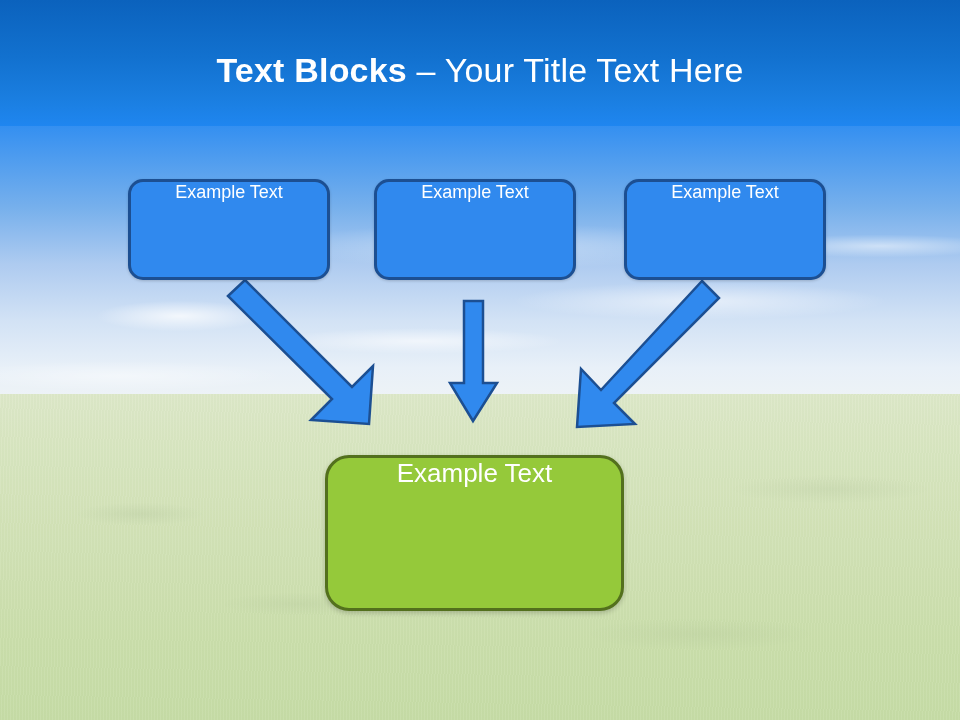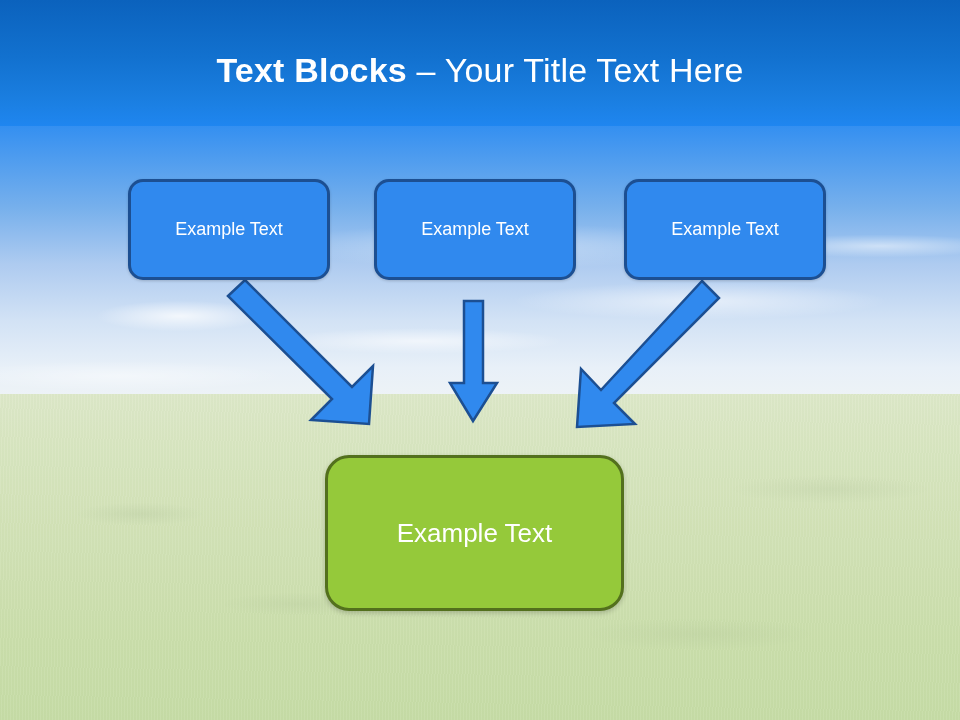--- a/index.html
+++ b/index.html
@@ -114,21 +114,20 @@
   }
   .title-strong { font-weight: bold; }
   .title-light  { font-weight: normal; }
 
   
 
   .node-box {
     position: absolute;
     box-sizing: border-box;
     display: flex;
-    align-items: center;
     justify-content: center;
     color: #ffffff;
     text-align: center;
   }
 
   .blue-box {
     width: 202px;
     height: 101px;
     background: #3089ee;
     border: 3px solid #1c4f92;

